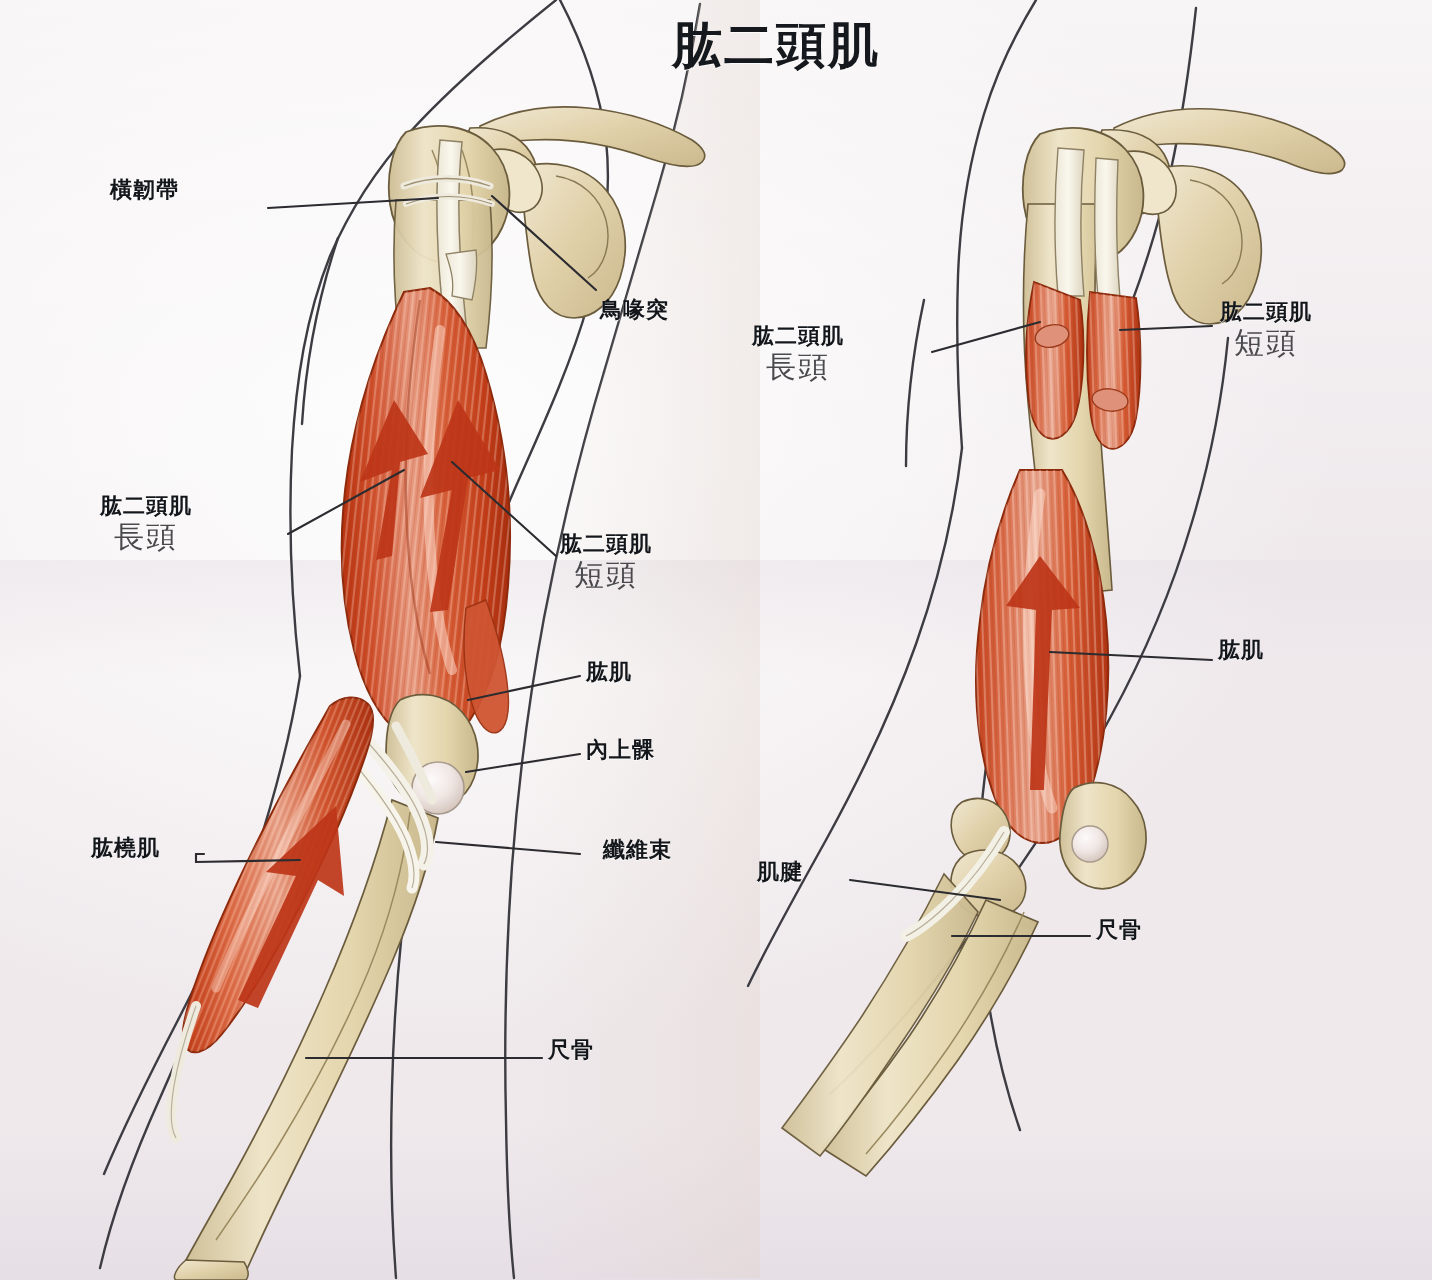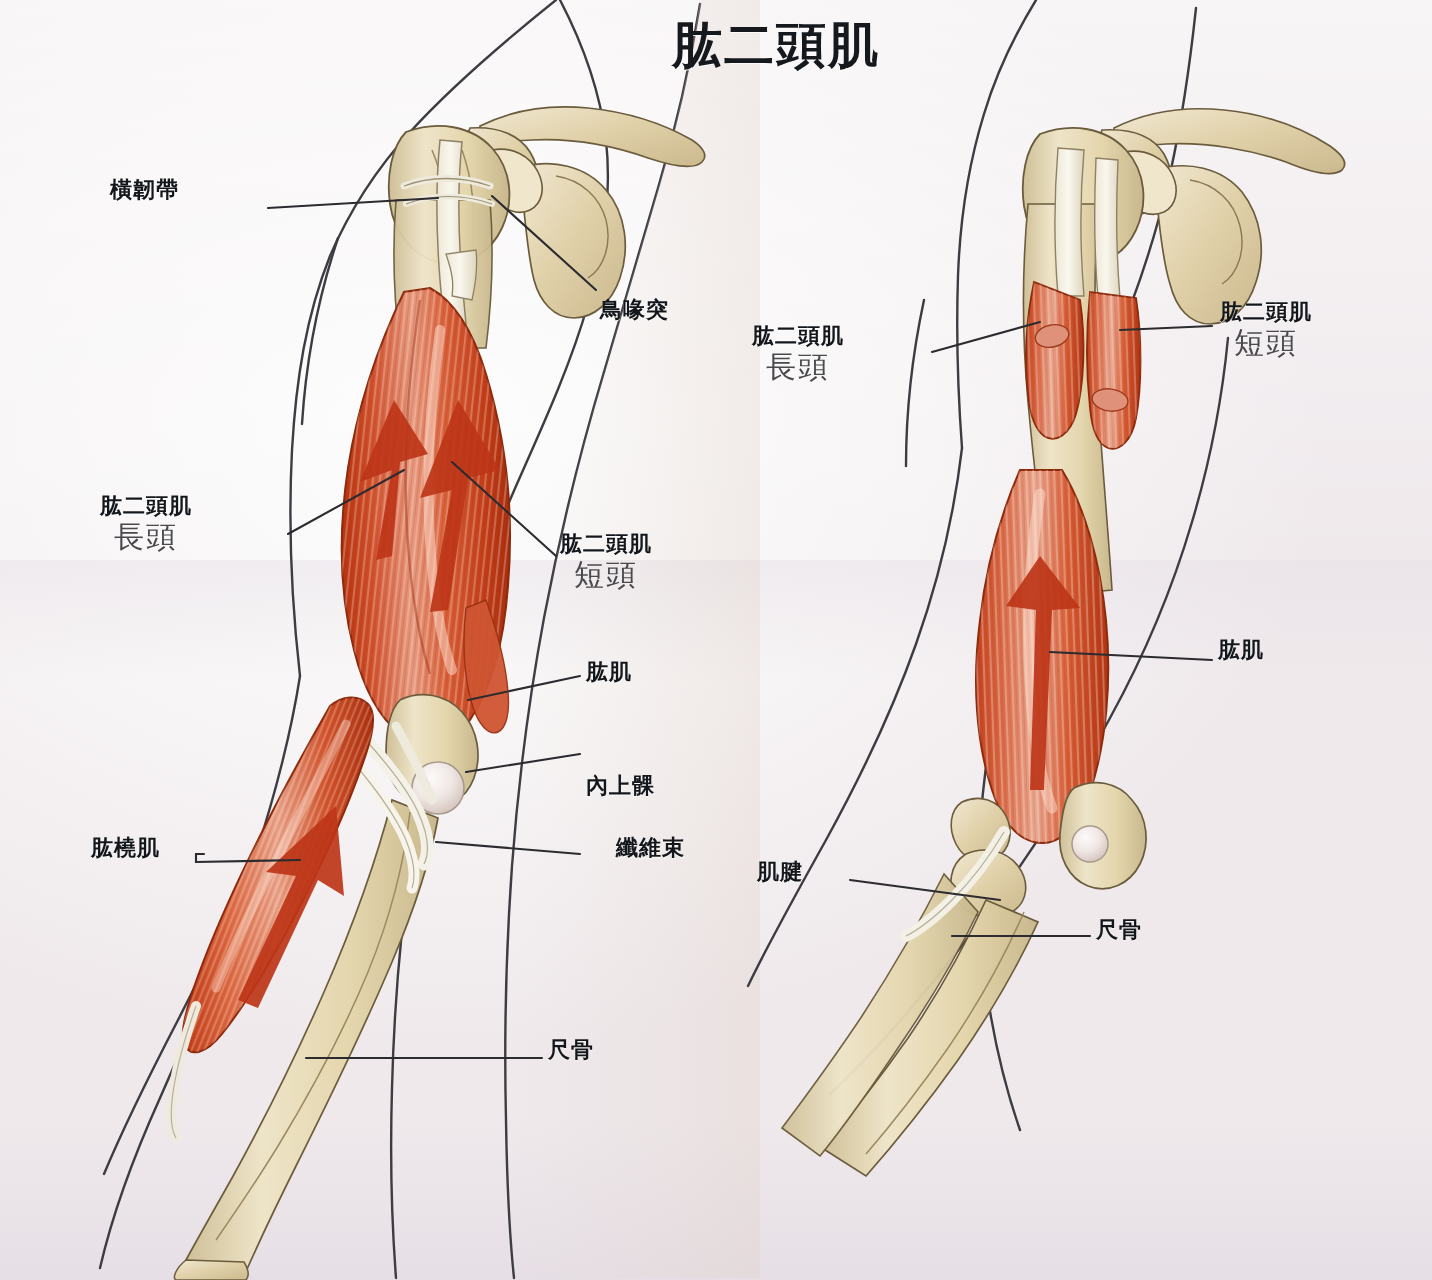--- a/index.html
+++ b/index.html
@@ -407,25 +407,25 @@
 
   <div class="label center" style="left:560px;top:532px;">
     <span class="main">肱二頭肌</span>
     <span class="sub">短頭</span>
   </div>
 
   <div class="label" style="left:586px;top:660px;">
     <span class="main">肱肌</span>
   </div>
 
-  <div class="label" style="left:586px;top:774px;">
+  <div class="label" style="left:586px;top:738px;">
     <span class="main">內上髁</span>
   </div>
 
-  <div class="label" style="left:616px;top:838px;font-family:Liberation Mono, monospace;">
+  <div class="label" style="left:603px;top:838px;">
     <span class="main">纖維束</span>
   </div>
 
   <div class="label" style="left:64px;top:836px;margin-left:27px;">
     <span class="main">肱橈肌</span>
   </div>
 
   <div class="label" style="left:548px;top:1038px;">
     <span class="main">尺骨</span>
   </div>

